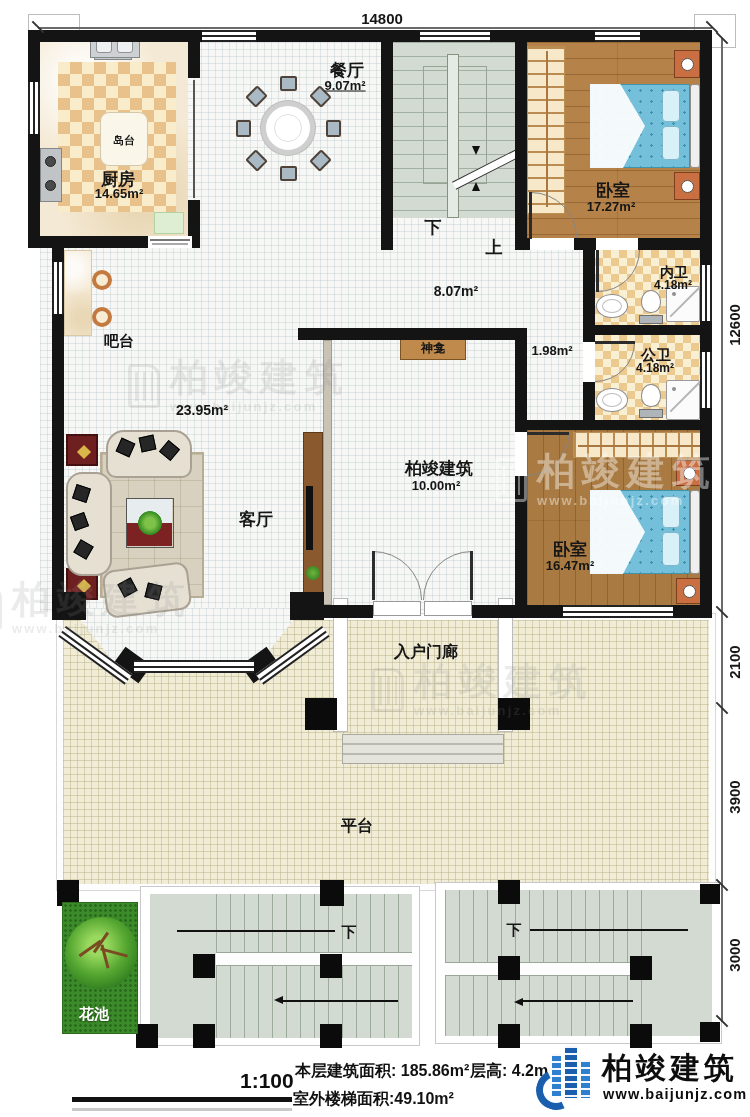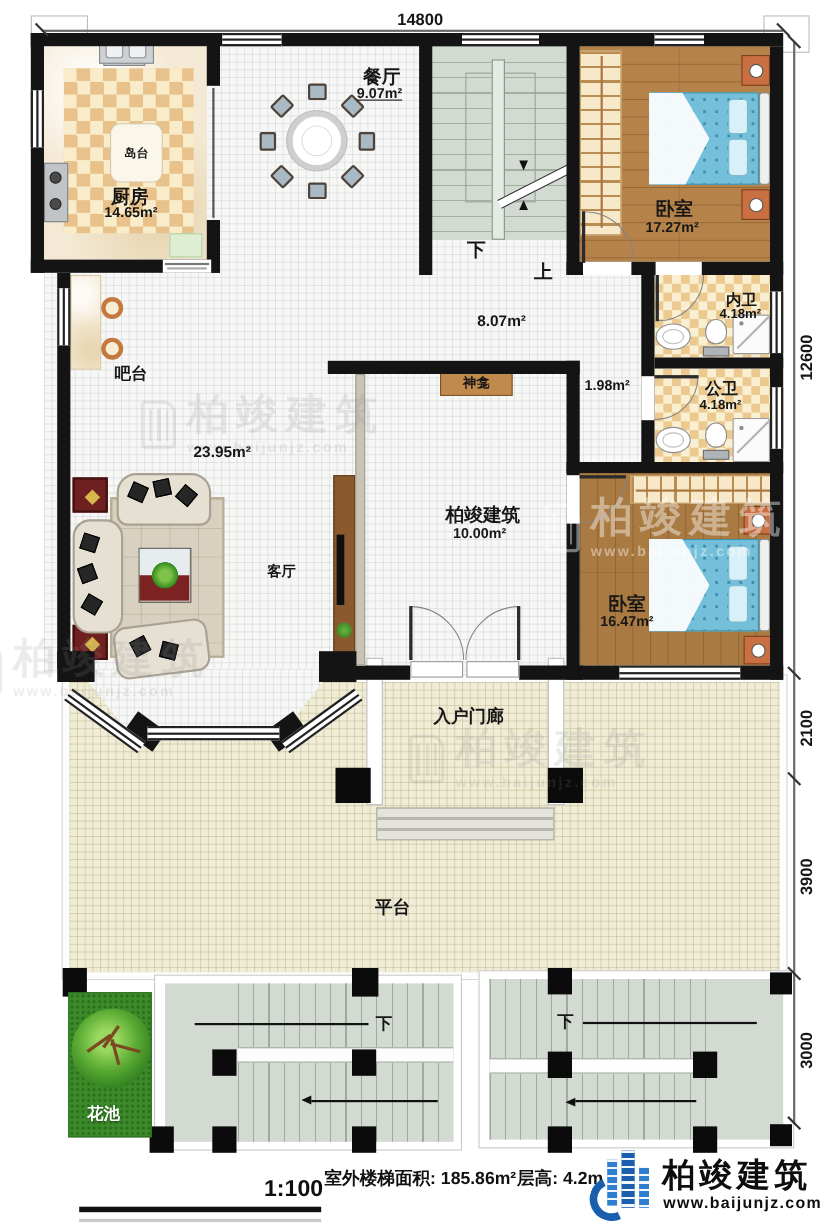--- a/index.html
+++ b/index.html
@@ -370,21 +370,21 @@
   <div class="lbl" style="left:611px;top:206px;font-size:13px;">17.27m²</div>
   <div class="lbl" style="left:674px;top:272px;font-size:14px;">内卫</div>
   <div class="lbl" style="left:673px;top:285px;font-size:12px;">4.18m²</div>
   <div class="lbl" style="left:656px;top:354px;font-size:15px;">公卫</div>
   <div class="lbl" style="left:655px;top:368px;font-size:12px;">4.18m²</div>
   <div class="lbl" style="left:456px;top:291px;font-size:14px;">8.07m²</div>
   <div class="lbl" style="left:552px;top:350px;font-size:13px;">1.98m²</div>
   <div class="lbl" style="left:433px;top:348px;font-size:12px;">神龛</div>
   <div class="lbl" style="left:119px;top:300px;font-size:15px;margin-top:40px;">吧台</div>
   <div class="lbl" style="left:202px;top:410px;font-size:14px;">23.95m²</div>
-  <div class="lbl" style="left:256px;top:519px;font-size:13px;">客厅</div>
+  <div class="lbl" style="left:256px;top:519px;font-size:17px;">客厅</div>
   <div class="lbl" style="left:439px;top:468px;font-size:17px;">柏竣建筑</div>
   <div class="lbl" style="left:436px;top:485px;font-size:13px;">10.00m²</div>
   <div class="lbl" style="left:570px;top:549px;font-size:17px;">卧室</div>
   <div class="lbl" style="left:570px;top:565px;font-size:13px;">16.47m²</div>
   <div class="lbl" style="left:426px;top:652px;font-size:16px;">入户门廊</div>
   <div class="lbl" style="left:357px;top:826px;font-size:16px;">平台</div>
   <div class="lbl" style="left:94px;top:1013px;font-size:15px;color:#fff;text-shadow:0 1px 2px #1e4a12;">花池</div>
   <div class="lbl" style="left:433px;top:227px;font-size:17px;">下</div>
   <div class="lbl" style="left:494px;top:247px;font-size:17px;">上</div>
   <div class="lbl" style="left:349px;top:931px;font-size:15px;">下</div>
@@ -402,22 +402,23 @@
   <div class="tick" style="left:714px;top:884px;"></div>
   <div class="tick" style="left:714px;top:1020px;"></div>
   <div class="vlab" style="left:734px;top:325px;">12600</div>
   <div class="vlab" style="left:734px;top:662px;">2100</div>
   <div class="vlab" style="left:734px;top:797px;">3900</div>
   <div class="vlab" style="left:734px;top:955px;">3000</div>
 
   <div class="a" style="left:240px;top:1069px;font-size:21px;font-weight:600;color:#0e0e0e;">1:100</div>
   <div class="a" style="left:72px;top:1097px;width:220px;height:5px;background:#111;"></div>
   <div class="a" style="left:72px;top:1108px;width:220px;height:3px;background:#c9c9c9;"></div>
-  <div class="a" style="left:295px;top:1061px;font-size:16px;font-weight:700;">室外楼梯面积: 185.86m²</div>
+  <div class="a" style="left:295px;top:1061px;font-size:16px;font-weight:700;">本层建筑面积: 185.86m²</div>
   <div class="a" style="left:470px;top:1061px;font-size:16px;font-weight:700;">层高: 4.2m</div>
+  <div class="a" style="left:293px;top:1089px;font-size:16px;font-weight:700;">室外楼梯面积:49.10m²</div>
 
   <div class="a" style="left:536px;top:1044px;width:62px;height:68px;">
     <div class="a" style="left:0px;top:26px;width:40px;height:40px;border:7px solid #1a5fae;border-color:transparent transparent #1a5fae #1a5fae;border-radius:50%;transform:rotate(20deg);"></div>
     <div class="logo-bar" style="left:16px;top:10px;width:9px;height:42px;background-color:#2e7fd0;"></div>
     <div class="logo-bar" style="left:29px;top:2px;width:12px;height:52px;background-color:#1a5fae;"></div>
     <div class="logo-bar" style="left:45px;top:16px;width:9px;height:38px;background-color:#2e7fd0;"></div>
   </div>
   <div class="a" style="left:602px;top:1048px;font-size:30px;font-weight:900;letter-spacing:4px;color:#0d0d0d;">柏竣建筑</div>
   <div class="a" style="left:603px;top:1086px;font-size:14.5px;font-weight:700;letter-spacing:1.2px;color:#0d0d0d;">www.baijunjz.com</div>
 

